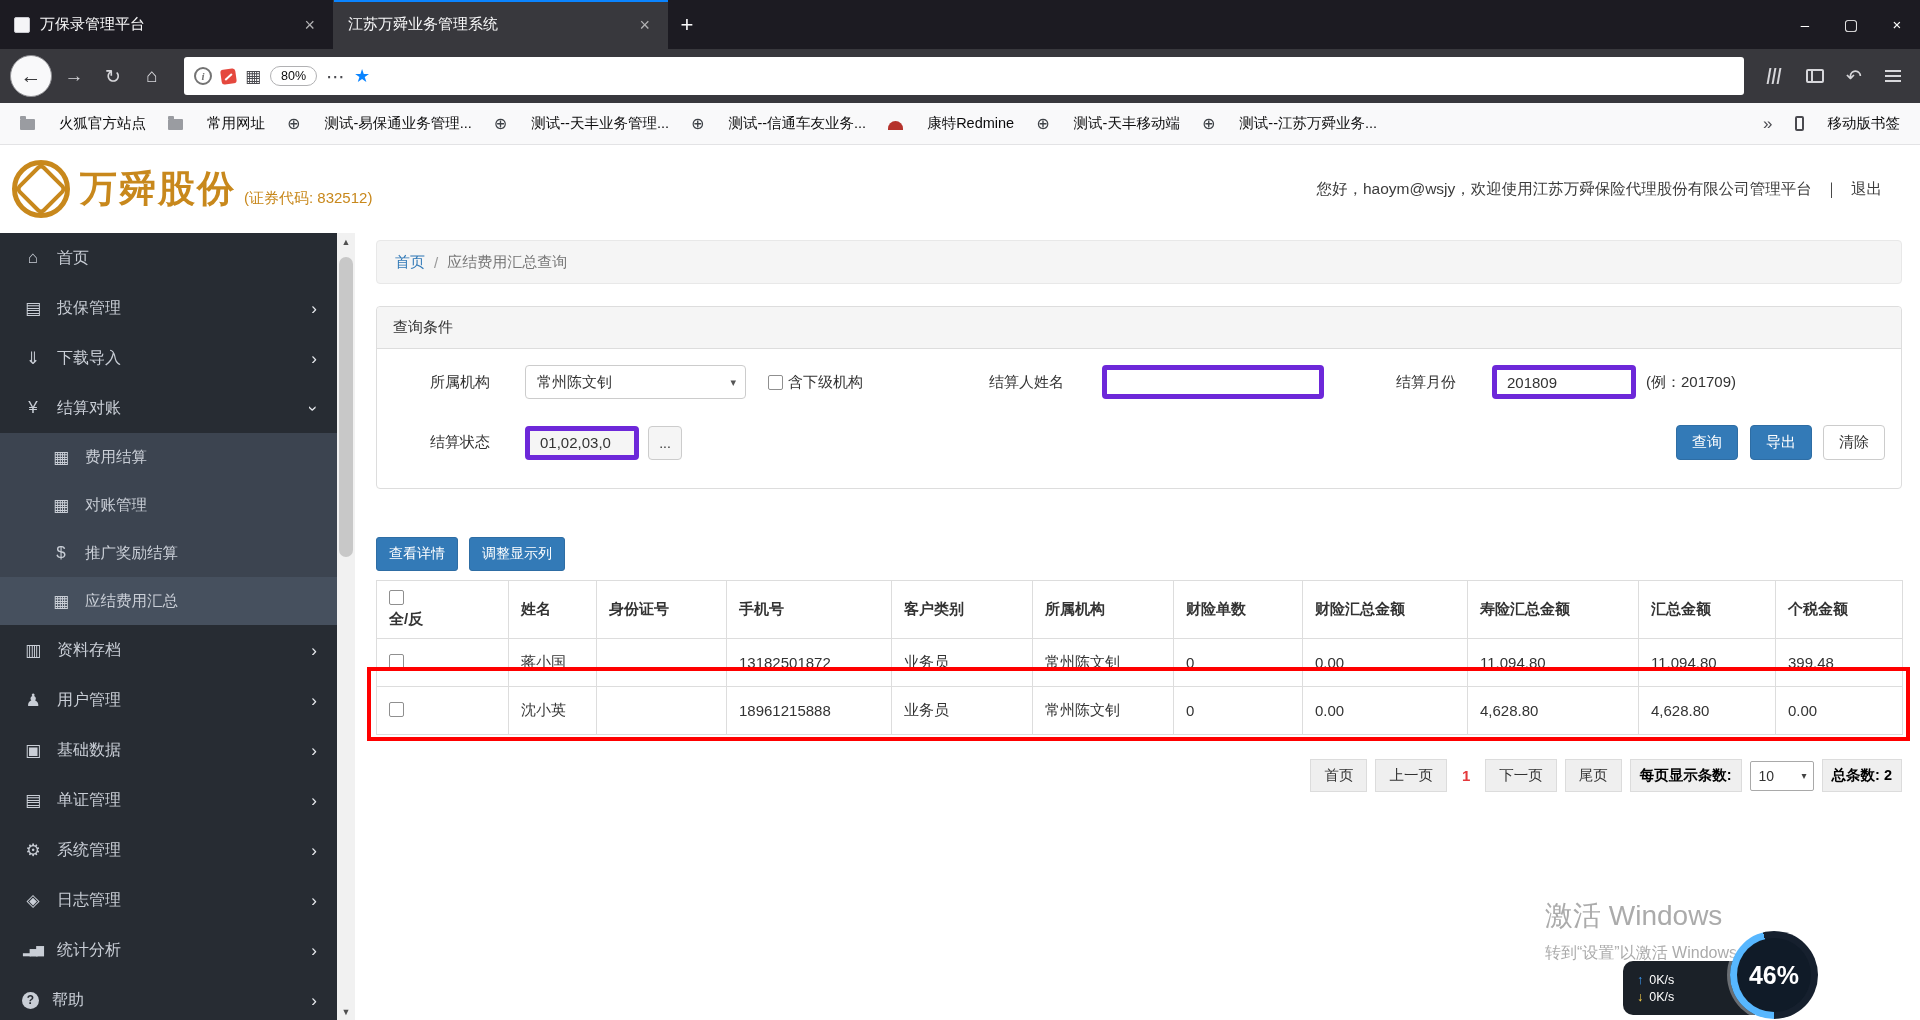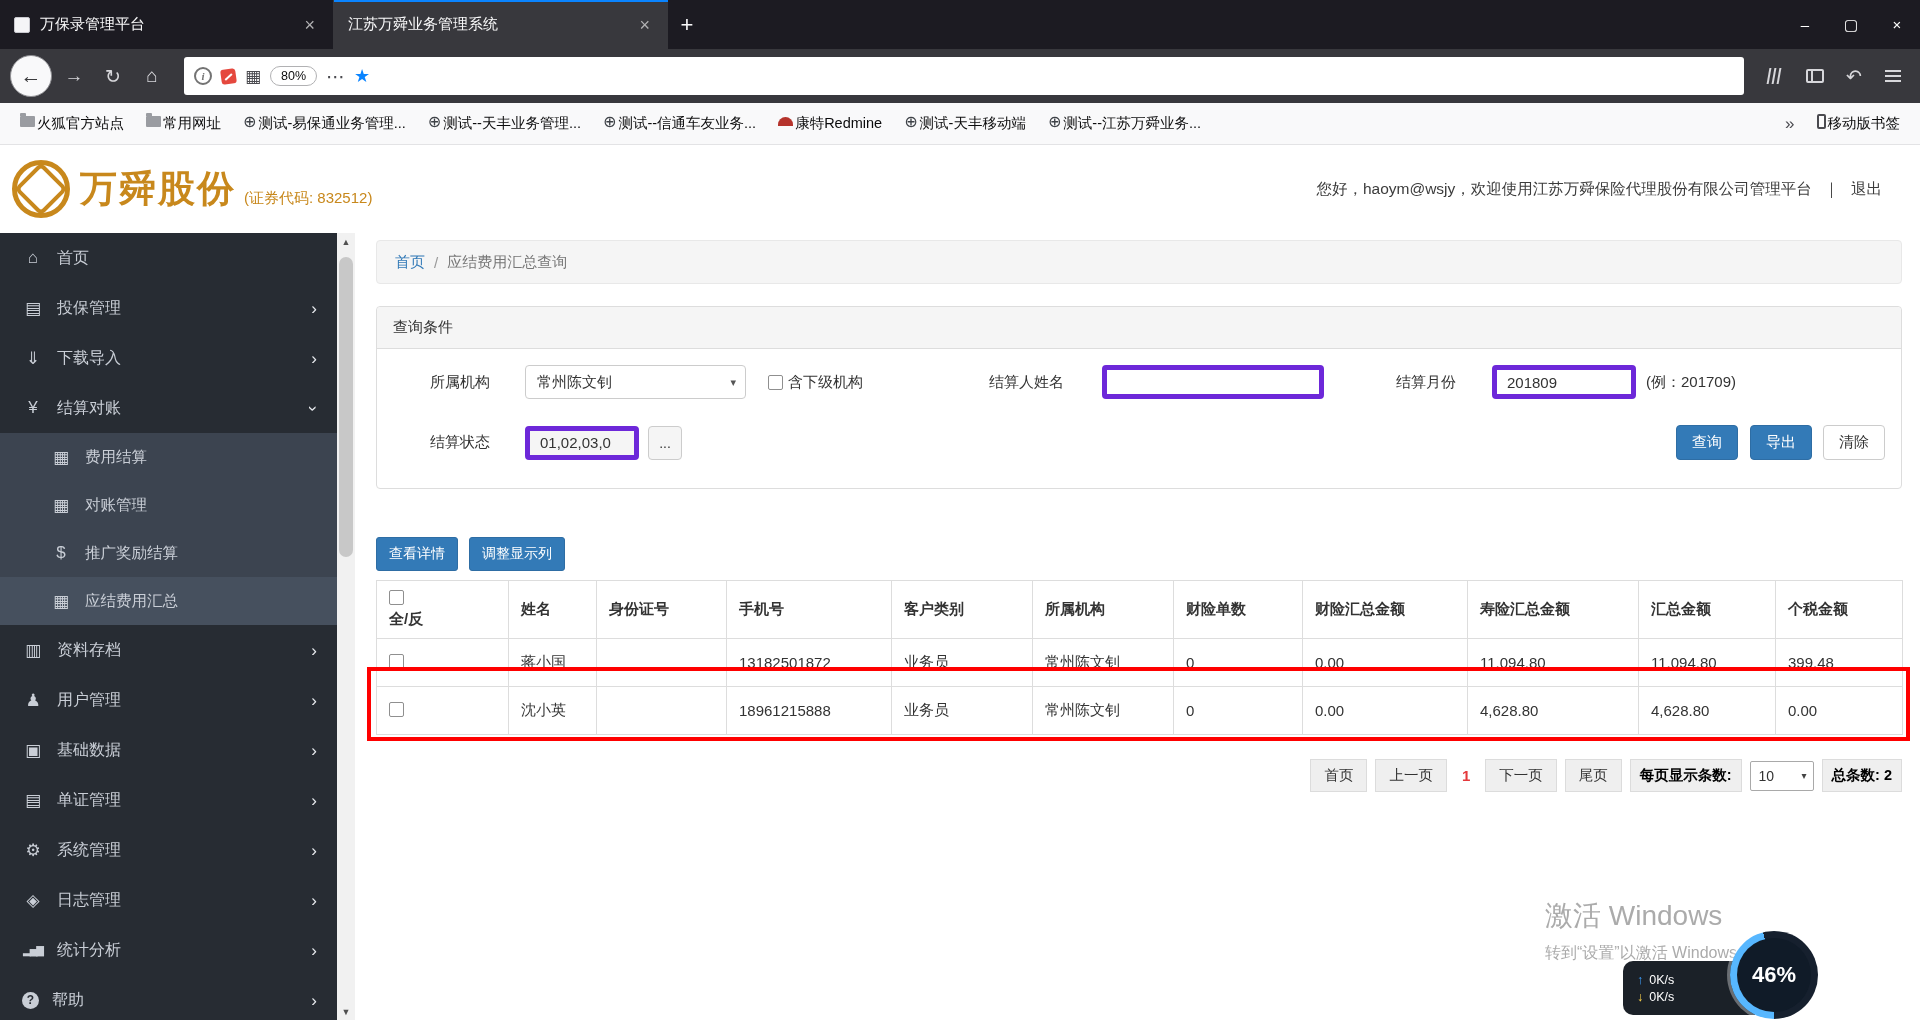--- a/index.html
+++ b/index.html
@@ -37,21 +37,21 @@
     linear-gradient(#d7d7db,#d7d7db) 0 0/2px 16px no-repeat,
     linear-gradient(#d7d7db,#d7d7db) 5px 0/2px 16px no-repeat,
     linear-gradient(#d7d7db,#d7d7db) 10px 0/2px 16px no-repeat}
   .panel-toggle-icon{width:18px;height:14px;border:2px solid #d7d7db;border-radius:2px;position:relative}
   .panel-toggle-icon::before{content:"";position:absolute;top:0;bottom:0;left:3px;width:2px;background:#d7d7db}
   .hamburger-icon{width:16px;height:12px;border-top:2px solid #d7d7db;border-bottom:2px solid #d7d7db;position:relative}
   .hamburger-icon::before{content:"";position:absolute;left:0;right:0;top:3px;height:2px;background:#d7d7db}
 
   
   .bookmarks{position:absolute;left:0;top:103px;width:1920px;height:42px;background:#f9f9fa;border-bottom:1px solid #e3e3e5;display:flex;align-items:center;padding:0 12px;gap:6px;font-size:14.5px;color:#0c0c0d}
-  .bm-item{display:flex;align-items:flex-start;gap:2px;padding:5px 8px;border-radius:2px;white-space:nowrap}
+  .bm-item{display:flex;align-items:center;gap:24px;padding:5px 8px;border-radius:2px;white-space:nowrap}
   .folder-icon{width:15px;height:11px;background:#9a9ca1;border-radius:1px;position:relative;margin-top:2px;flex:none}
   .folder-icon::before{content:"";position:absolute;top:-3px;left:0;width:6px;height:3px;background:#9a9ca1;border-radius:1px 1px 0 0}
   .bm-globe{font-size:16px;color:#3e4247;line-height:1}
   .redmine-icon{width:15px;height:9px;background:#b5332c;border-radius:8px 8px 0 0;margin-top:3px;flex:none}
   .phone-icon{width:9px;height:15px;border:2px solid #4a4a4f;border-radius:2px;flex:none}
   .bm-overflow{margin-left:auto;color:#4a4a4f;font-size:17px;padding:0 8px}
 
   
   .page-header{position:absolute;left:0;top:145px;width:1920px;height:88px;background:#fff;display:flex;align-items:center}
   .logo{display:flex;align-items:center;margin-left:12px}
@@ -126,21 +126,21 @@
   
   .watermark{position:absolute;left:1190px;top:664px;color:#ababab;z-index:3}
   .wm1{font-size:28px}
   .wm2{font-size:16px;margin-top:8px}
   .netspeed{position:absolute;left:1268px;top:698px;width:195px;height:88px;z-index:6}
   .speed-pill{position:absolute;left:0;bottom:4px;width:132px;height:54px;background:rgba(10,16,24,.93);border-radius:10px 0 0 10px;display:flex;flex-direction:column;justify-content:center;gap:3px;padding-left:14px}
   .speed-row{display:flex;align-items:center;gap:6px;font-size:12.5px;color:#fff}
   .arrow-up{color:#3da0ff;font-weight:bold}
   .arrow-down{color:#ffd54a;font-weight:bold}
   .speed-circle{position:absolute;right:0;top:0;width:88px;height:88px;border-radius:50%;background:conic-gradient(from 180deg,#57b7ff 0 46%,#16202e 46% 100%);box-shadow:0 0 0 3px rgba(255,255,255,.35);display:flex;align-items:center;justify-content:center}
-  .speed-inner{width:74px;height:74px;border-radius:50%;background:#101b28;display:flex;align-items:center;justify-content:center;color:#fff;font-size:22px;font-weight:bold}
+  .speed-inner{width:74px;height:74px;border-radius:50%;background:#101b28;display:flex;align-items:center;justify-content:center;color:#fff;font-size:25px;font-weight:bold}
 </style>
 </head>
 <body>
 
 <div id="app">
 
   <div class="tabbar">
     <div class="tab inactive">
       <span class="tab-favicon"></span>
       <span class="tab-title">万保录管理平台</span>

